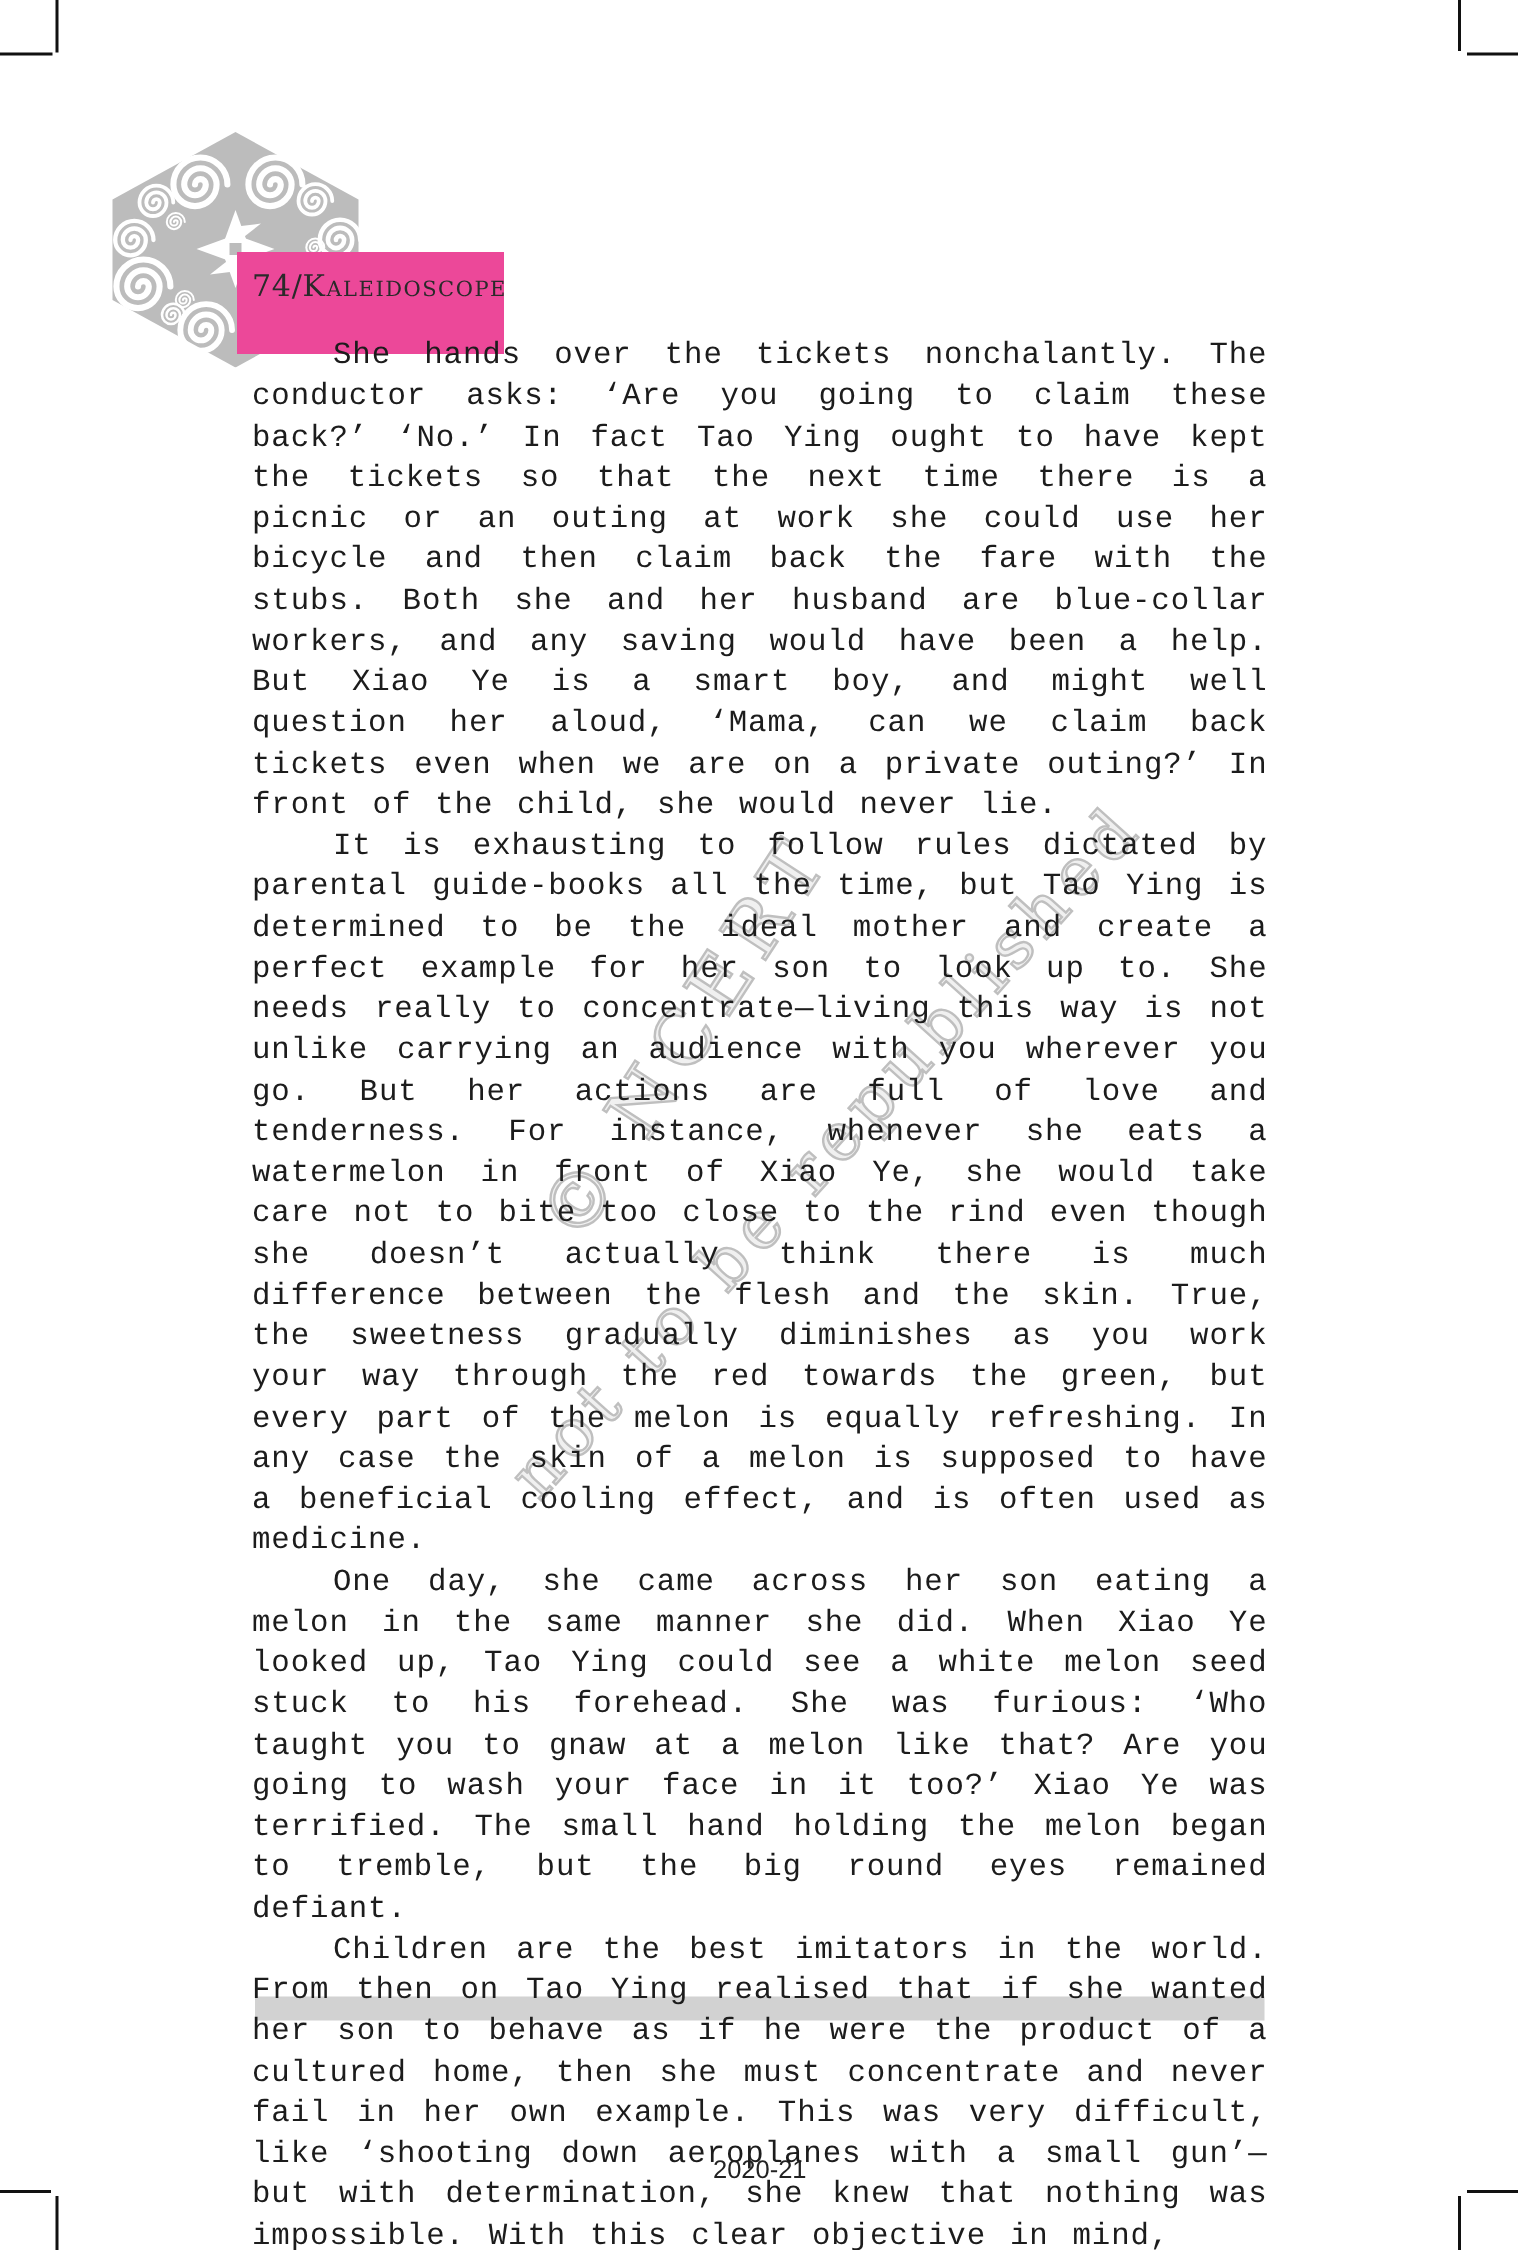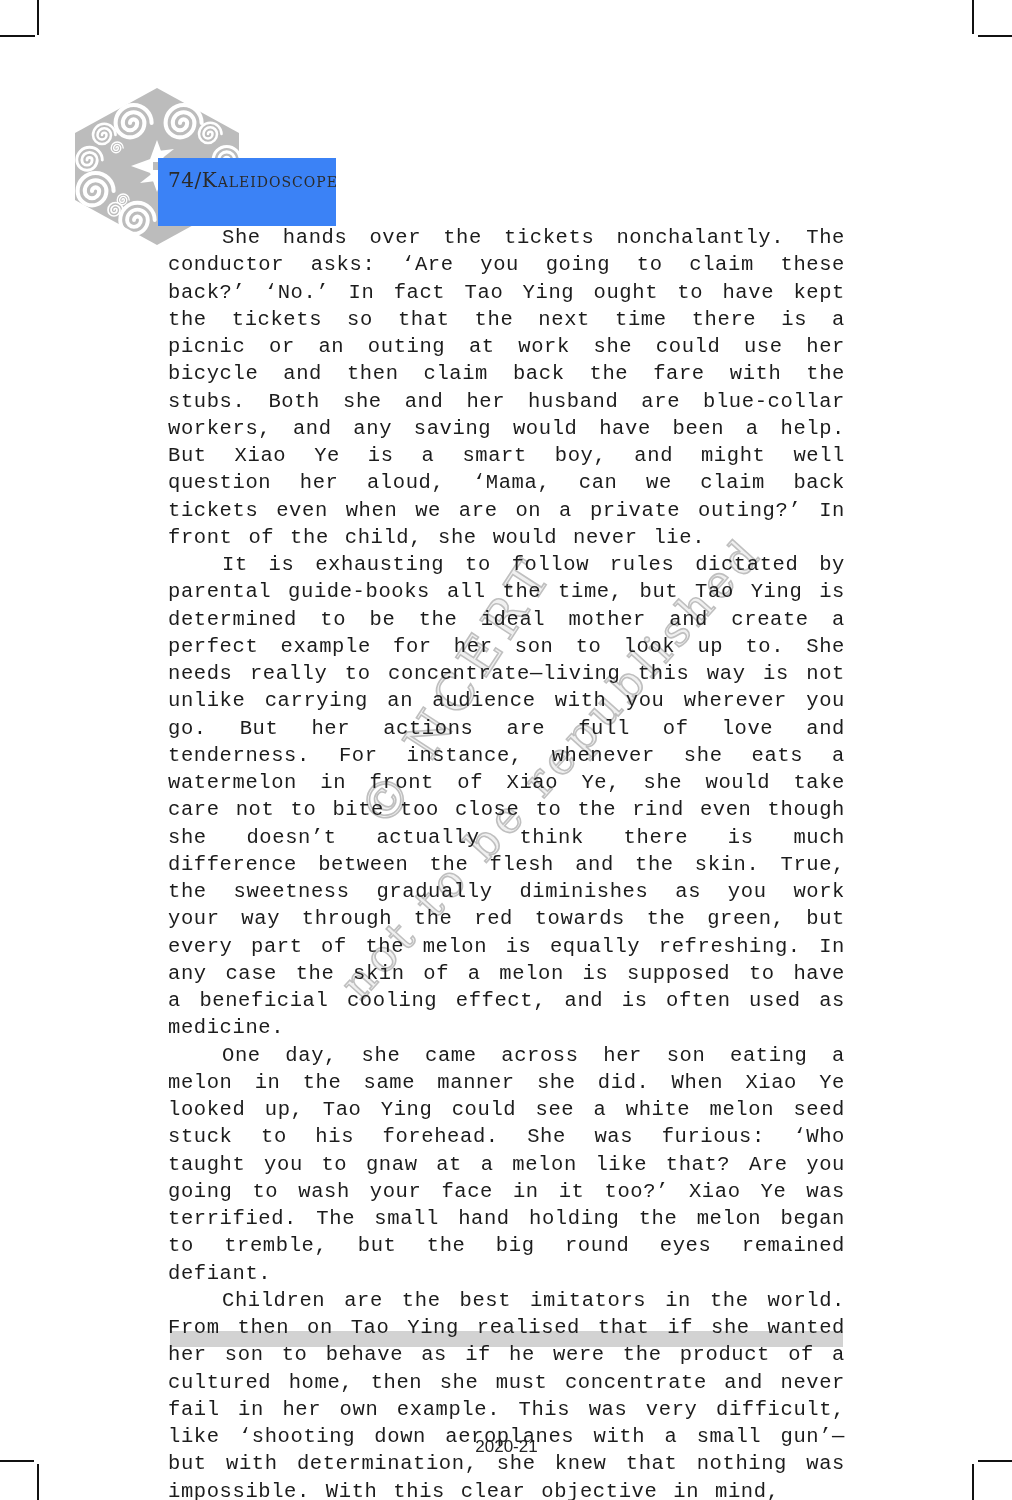--- a/index.html
+++ b/index.html
@@ -9,22 +9,22 @@
     font-family:"DejaVu Serif", serif;
   }
   
   .mark { position:absolute; background:var(--mark-black,#111); }
 
   
   .logo { position:absolute; left:72px; top:88px; }
 
   
   .header-box {
-    position:absolute; left:158px; top:158px; width:178px; height:68px;
-    background:#3b82f6;
+    position:absolute; left:158px; top:168px; width:178px; height:68px;
+    background:#ec4899;
   }
   .header-line {
     position:absolute; left:10px; top:10px; white-space:nowrap;
     color:#2a2a2a; font-size:20px; letter-spacing:0.5px;
   }
   .header-line .num { font-size:20px; }
   .header-line .title { font-variant:small-caps; letter-spacing:1px; }
 
   
   .body-text {

